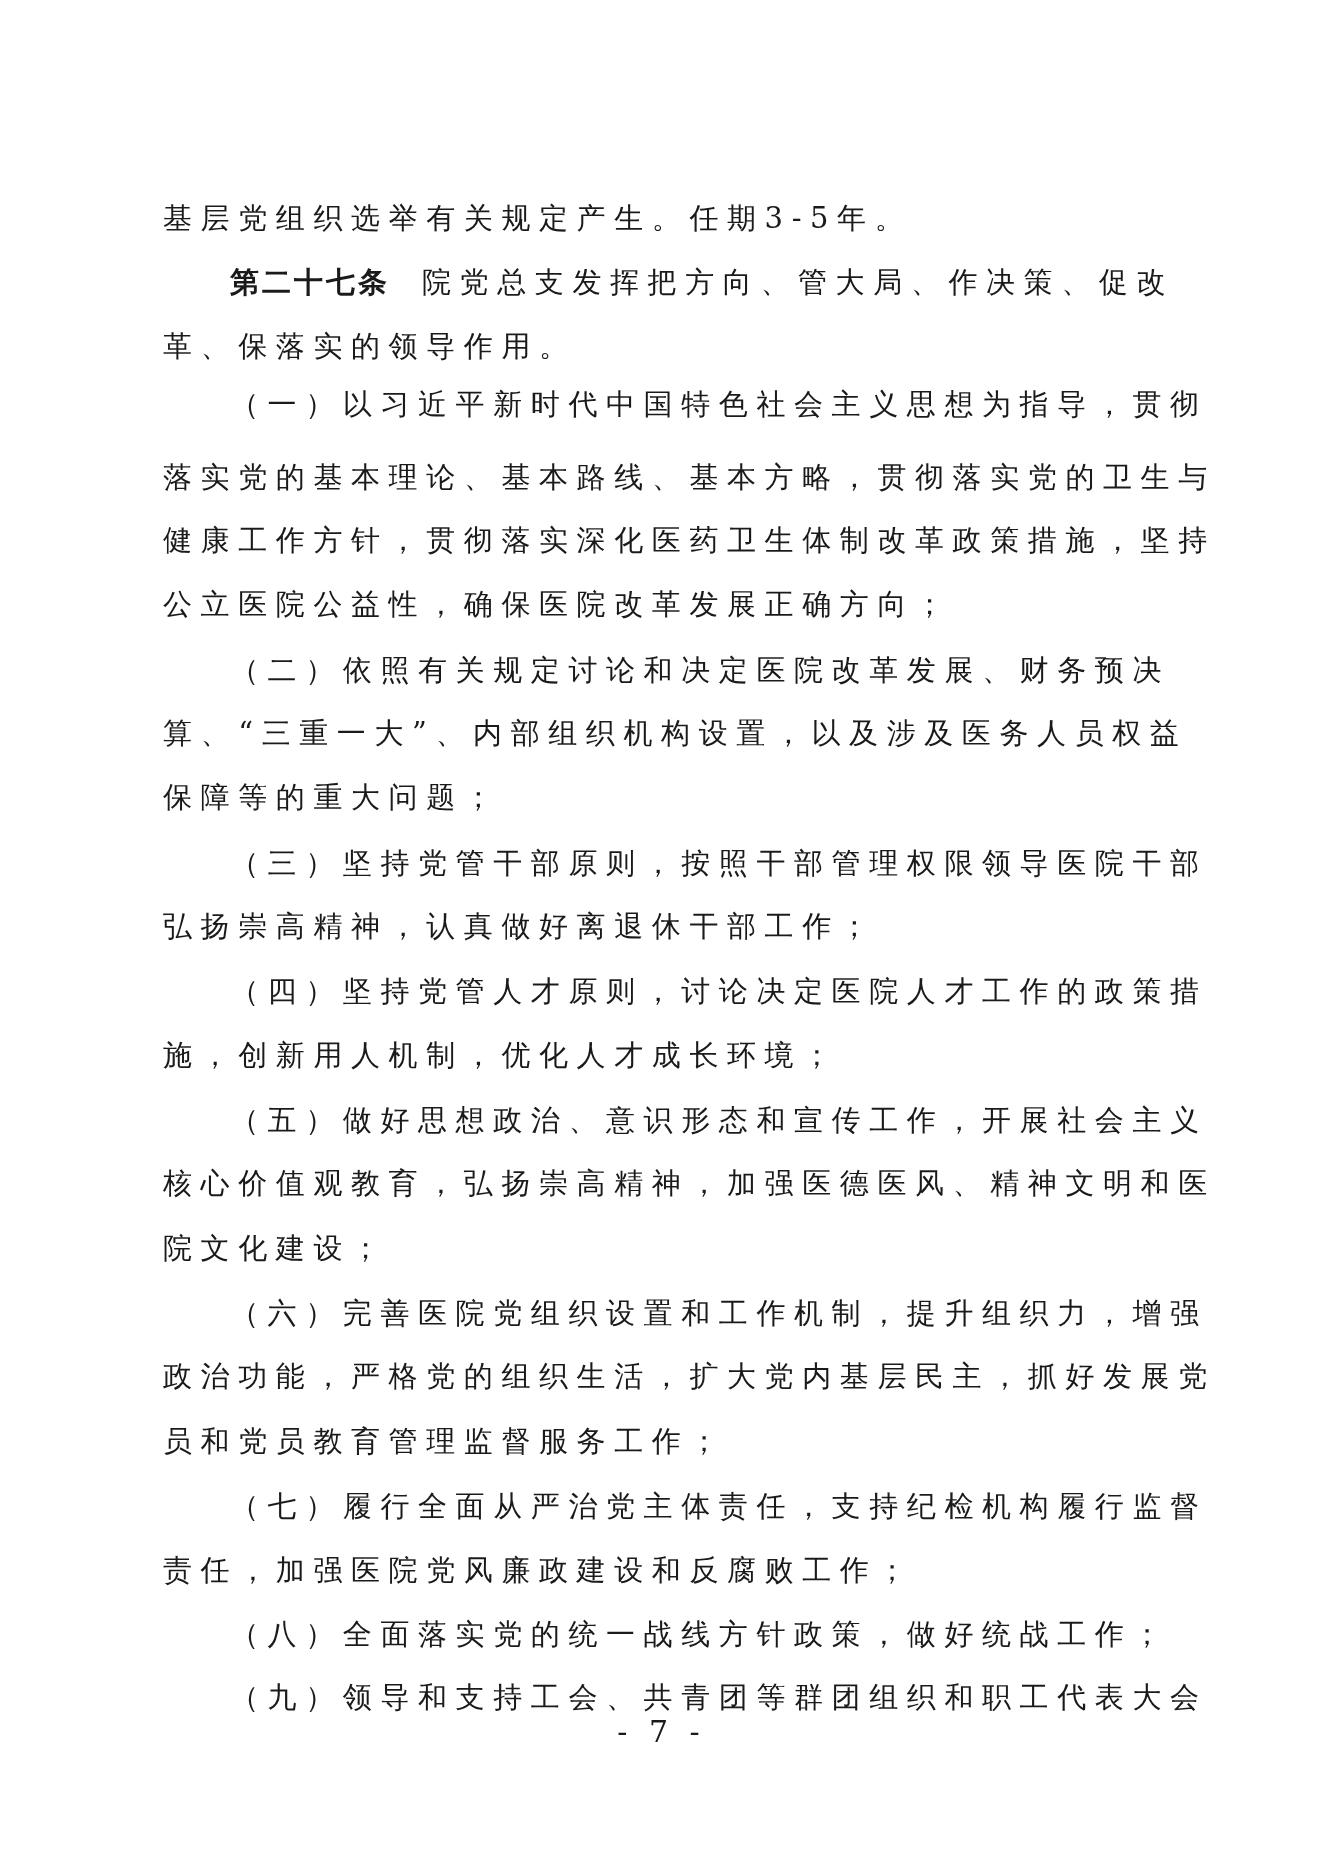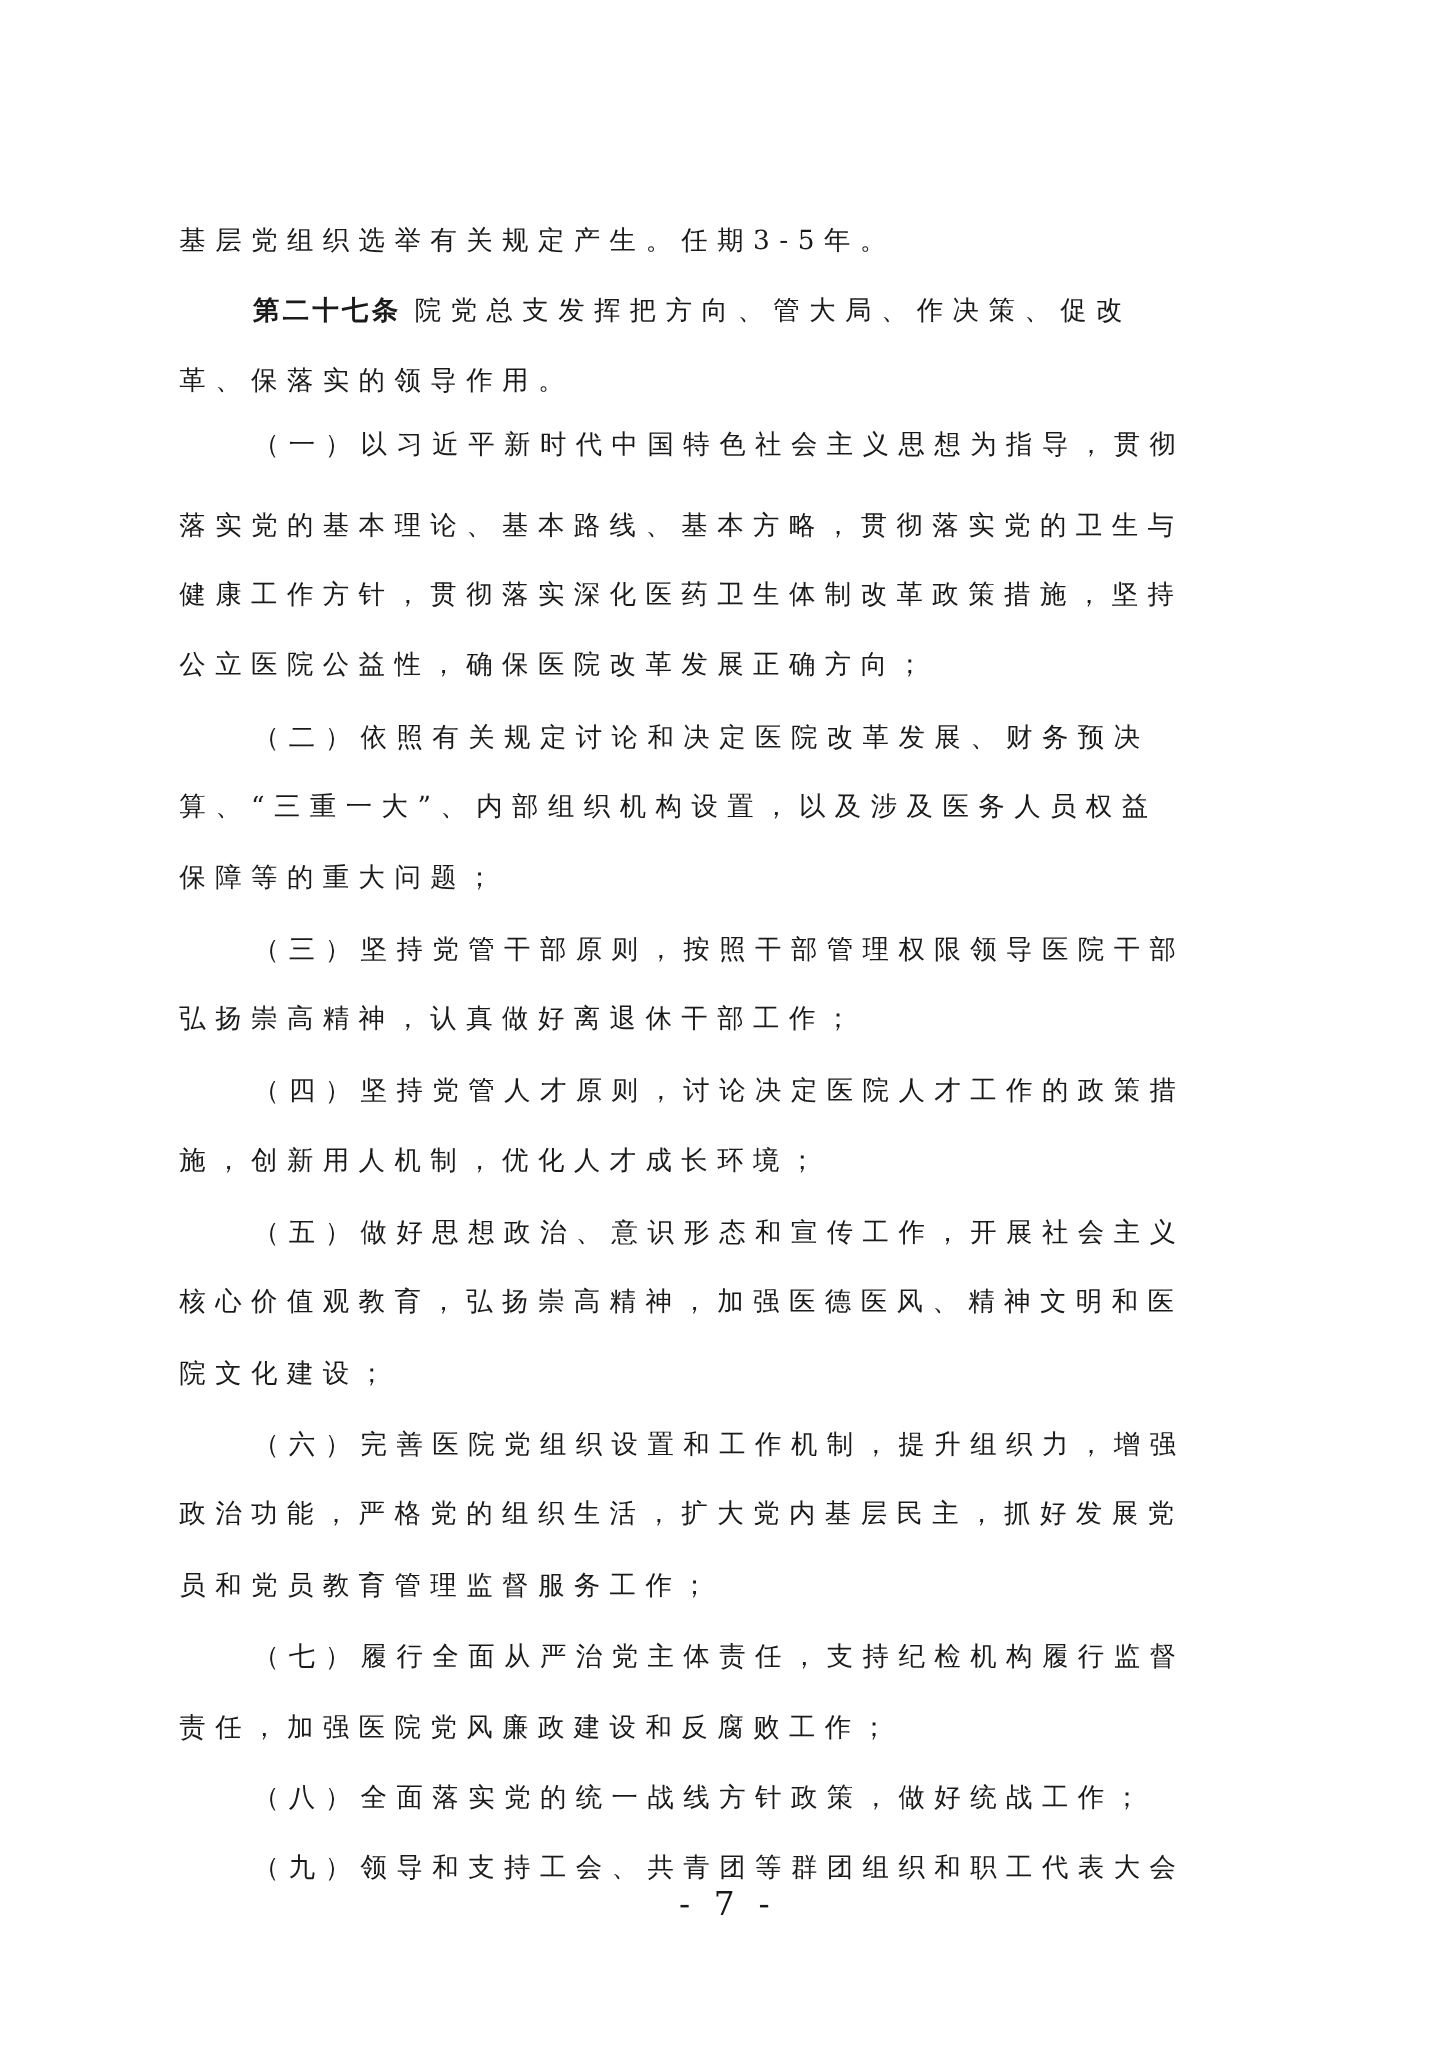--- a/index.html
+++ b/index.html
@@ -19,33 +19,33 @@
       position: absolute;
       left: 0;
       top: 0;
       width: 1323px;
       height: 1871px;
     }
     .line {
       position: absolute;
       left: 163px;
       width: 1000px;
-      font-size: 24px;
+      font-size: 29px;
       line-height: 40px;
       letter-spacing: 8.6px;
       white-space: nowrap;
     }
     .line.indent {
       left: 230px;
     }
     .article-num {
       font-family: "DejaVu Sans", "Liberation Sans", sans-serif;
       font-weight: bold;
       letter-spacing: 3px;
-      margin-right: 12px;
+      margin-right: 32px;
     }
     .page-number {
       position: absolute;
       left: 0;
       width: 1323px;
       top: 1714px;
       text-align: center;
       font-size: 30px;
       letter-spacing: 6px;
       font-family: "DejaVu Serif", "Liberation Serif", serif;

